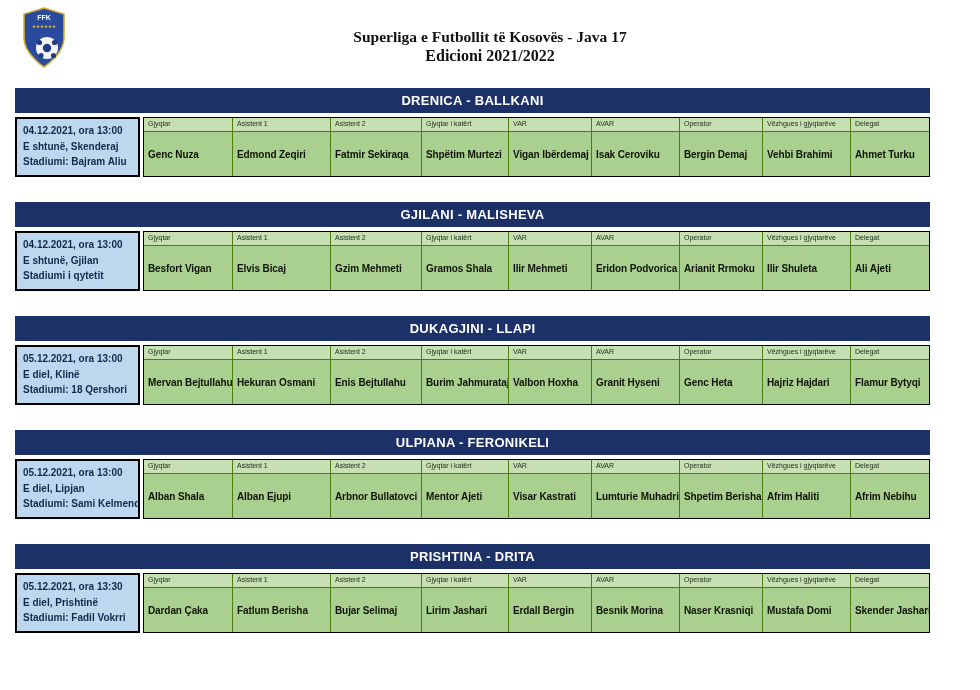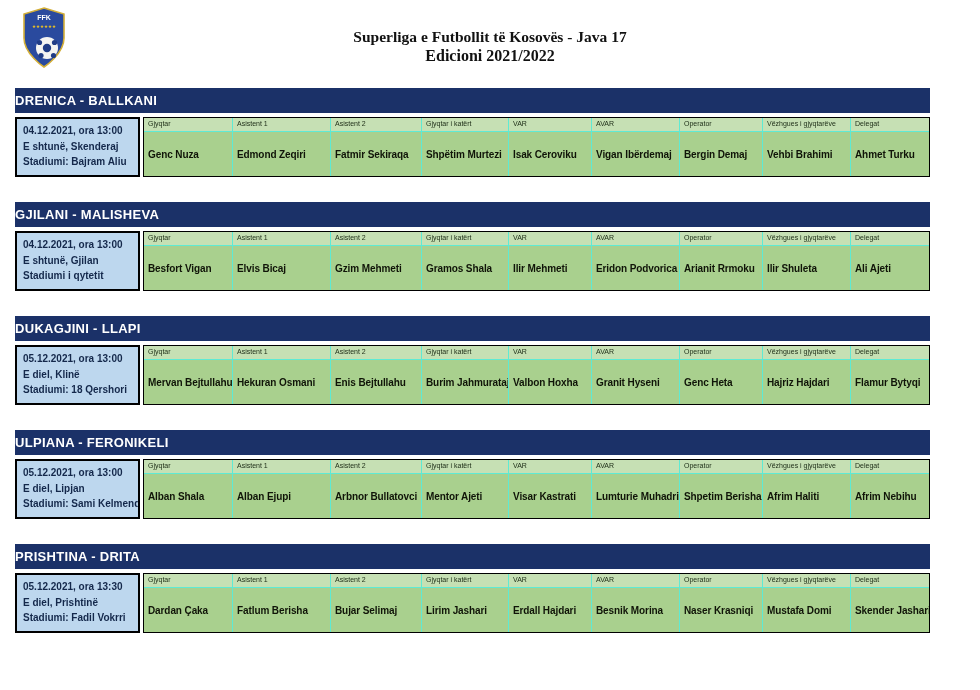--- a/index.html
+++ b/index.html
@@ -14,36 +14,36 @@
   .title-main{
     font-family:"Liberation Serif", serif;font-weight:bold;font-size:15.5px;line-height:1.25;
   }
   .title-sub{
     font-family:"Liberation Serif", serif;font-weight:bold;font-size:16px;line-height:1.3;
   }
   .tables{position:absolute;left:15px;top:88px;width:915px;}
   .match{margin-bottom:25px;}
   .band{
     height:25px;line-height:25px;background:var(--band-navy,#1b3168);
-    color:#ffffff;font-weight:bold;font-size:13px;
+    color:#ffffff;font-weight:bold;font-size:13px;text-align:center;
     letter-spacing:.3px;margin-bottom:4px;
   }
   .match-body{display:flex;align-items:center;}
   .info{
     box-sizing:border-box;width:125px;height:60px;margin-right:3px;
     border:2px solid #000;background:var(--info-blue,#bdd7ee);
     padding:4px 5px 0 6px;font-weight:bold;font-size:10px;line-height:1.55;
     color:#14284b;white-space:nowrap;overflow:hidden;
   }
   .grid{
     box-sizing:border-box;width:787px;height:60px;
     display:grid;
     grid-template-columns:88px 97px 90px 86px 82px 87px 82px 87px 78px;
     grid-template-rows:13px 44px;
-    gap:1px;background:#5eead4;border:1px solid #000;
+    gap:1px;background:#4d7c0f;border:1px solid #000;
   }
   .hcell{
     background:var(--header-green,#c6e0b4);
     font-size:7px;color:#20301a;padding:2px 0 0 4px;
     white-space:nowrap;overflow:hidden;
   }
   .ncell{
     background:var(--cell-green,#a9d08e);
     display:flex;align-items:center;padding-left:4px;
     font-weight:bold;font-size:10px;color:#101408;
@@ -87,22 +87,22 @@
           <div class="hcell">Gjyqtar i katërt</div>
           <div class="hcell">VAR</div>
           <div class="hcell">AVAR</div>
           <div class="hcell">Operator</div>
           <div class="hcell">Vëzhgues i gjyqtarëve</div>
           <div class="hcell">Delegat</div>
           <div class="ncell">Genc Nuza</div>
           <div class="ncell">Edmond Zeqiri</div>
           <div class="ncell">Fatmir Sekiraqa</div>
           <div class="ncell">Shpëtim Murtezi</div>
+          <div class="ncell">Vigan Ibërdemaj</div>
           <div class="ncell">Isak Ceroviku</div>
-          <div class="ncell">Vigan Ibërdemaj</div>
           <div class="ncell">Bergin Demaj</div>
           <div class="ncell">Vehbi Brahimi</div>
           <div class="ncell">Ahmet Turku</div>
         </div>
     </div>
   </section>
 
   <section class="match">
     <div class="band">GJILANI - MALISHEVA</div>
     <div class="match-body">
@@ -211,21 +211,21 @@
           <div class="hcell">Gjyqtar i katërt</div>
           <div class="hcell">VAR</div>
           <div class="hcell">AVAR</div>
           <div class="hcell">Operator</div>
           <div class="hcell">Vëzhgues i gjyqtarëve</div>
           <div class="hcell">Delegat</div>
           <div class="ncell">Dardan Çaka</div>
           <div class="ncell">Fatlum Berisha</div>
           <div class="ncell">Bujar Selimaj</div>
           <div class="ncell">Lirim Jashari</div>
-          <div class="ncell">Erdall Hajdari</div>
+          <div class="ncell">Erdall Bergin</div>
           <div class="ncell">Besnik Morina</div>
           <div class="ncell">Naser Krasniqi</div>
           <div class="ncell">Mustafa Domi</div>
           <div class="ncell">Skender Jashari</div>
         </div>
     </div>
   </section>
 </div>
 
 </body></html>

